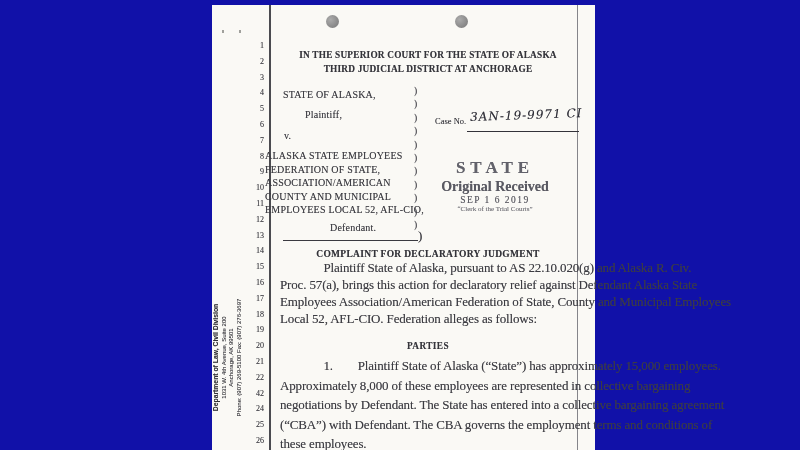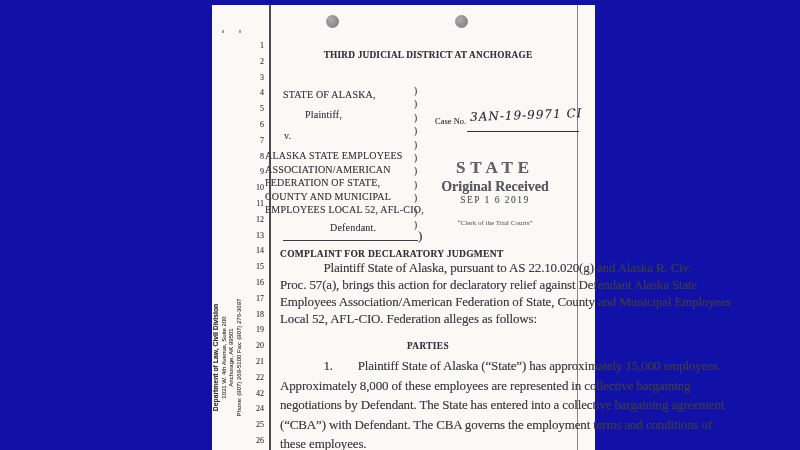--- a/index.html
+++ b/index.html
@@ -43,23 +43,23 @@
 
   .caseno-label { position:absolute; left:223px; top:111px; font-size:8.5px; color:#3a3a40; }
   .caseno-value { position:absolute; left:258px; top:103px; font-size:12px; font-style:italic;
     font-family:"DejaVu Serif", serif; letter-spacing:1px; color:#2F2F38; transform:rotate(-2deg); }
   .caseno-underline { position:absolute; left:255px; top:126px; width:112px; border-bottom:1.2px solid #33333a; }
 
   .stamp { position:absolute; left:218px; top:153px; width:130px; text-align:center; color:#595962; }
   .stamp-word { font-size:17px; letter-spacing:5px; font-weight:bold; color:#62626b; }
   .stamp-received { font-size:14px; font-weight:bold; margin-top:1px; }
   .stamp-date { font-size:9.5px; letter-spacing:1.5px; }
-  .stamp-clerk { font-size:7px; color:#7a7a80; margin-top:14px; }
+  .stamp-clerk { font-size:7px; color:#7a7a80; margin-top:0; }
 
-  .doctitle { position:absolute; left:68px; top:244px; width:296px; 
+  .doctitle { position:absolute; left:68px; top:244px; width:296px; text-align:center;
     font-weight:bold; font-size:9.5px; letter-spacing:0.3px; color:#333339; }
 
   .bodyblock { position:absolute; left:68px; width:300px; }
   .intro { top:254px; }
   .intro .bodyline { line-height:17px; }
   .para1 { top:351px; }
   .para1 .bodyline { line-height:19.6px; }
   .bodyline { white-space:pre; font-size:13px; letter-spacing:-0.15px; color:#3C3C42; }
 
   .parties { position:absolute; left:68px; top:336px; width:296px; text-align:center;
@@ -108,30 +108,31 @@
       <div class="ln">42</div>
       <div class="ln">24</div>
       <div class="ln">25</div>
       <div class="ln">26</div>
     </div>
 
     <div class="rule rule-left"></div>
     <div class="rule rule-right"></div>
 
     <div class="court">
+      <div>IN THE SUPERIOR COURT FOR THE STATE OF ALASKA</div>
       <div>THIRD JUDICIAL DISTRICT AT ANCHORAGE</div>
     </div>
 
     <div class="cap cap-plaintiff">STATE OF ALASKA,</div>
     <div class="cap cap-prole">Plaintiff,</div>
     <div class="cap cap-v">v.</div>
     <div class="cap cap-def">
       <div>ALASKA STATE EMPLOYEES</div>
+      <div>FEDERATION OF STATE,</div>
       <div>ASSOCIATION/AMERICAN</div>
-      <div>FEDERATION OF STATE,</div>
       <div>COUNTY AND MUNICIPAL</div>
       <div>EMPLOYEES LOCAL 52, AFL-CIO,</div>
     </div>
     <div class="cap cap-drole">Defendant.</div>
     <div class="cap cap-parens">)
 )
 )
 )
 )
 )

